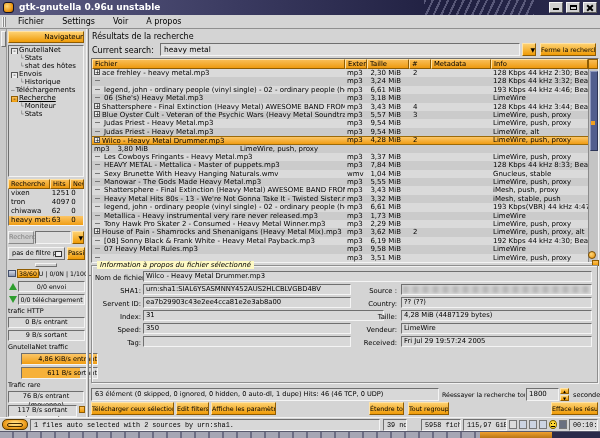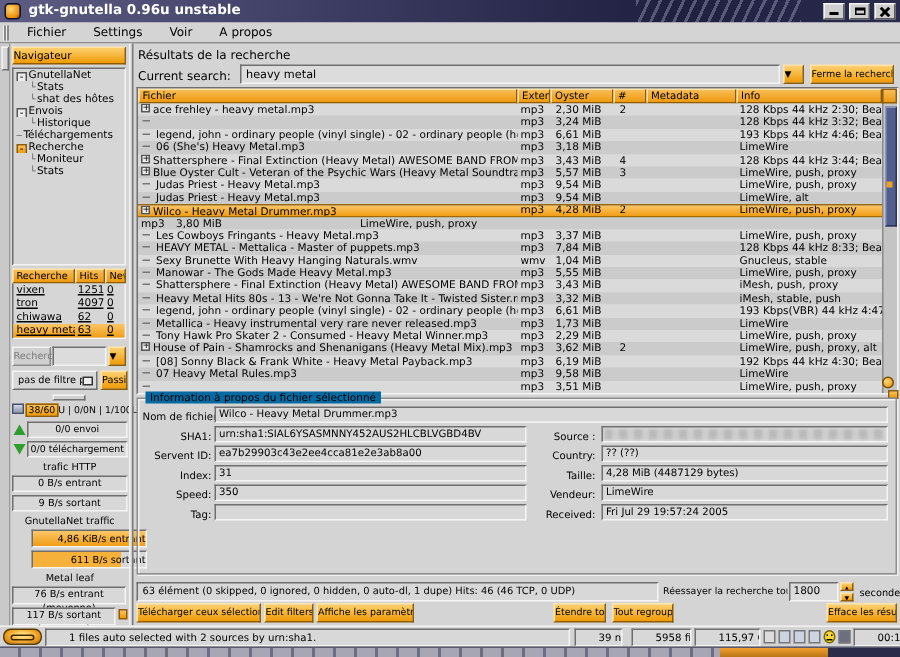--- a/index.html
+++ b/index.html
@@ -2,21 +2,21 @@
 <html><head>
 <meta charset="utf-8">
 <style>
   html,body{margin:0;padding:0;background:#888;}
   *{box-sizing:border-box;}
   .window{position:relative;width:600px;height:438px;background:#d4d4d4;
     font-family:"DejaVu Sans","Liberation Sans",sans-serif;font-size:7px;color:#000;overflow:hidden;}
   .bevel-out{border:1px solid;border-color:#f4f4f4 #6f6f6f #6f6f6f #f4f4f4;}
   .bevel-in{border:1px solid;border-color:#6f6f6f #f4f4f4 #f4f4f4 #6f6f6f;}
   .obtn{background:linear-gradient(#fdd06f,#ef9b07);border:1px solid;
-    border-color:#ffe3a8 #8f5c02 #8f5c02 #ffe3a8;color:#000;text-align:left;
+    border-color:#ffe3a8 #8f5c02 #8f5c02 #ffe3a8;color:#000;text-align:right;
     overflow:hidden;white-space:nowrap;}
   
   .titlebar{position:absolute;left:0;top:0;width:600px;height:15px;
     background:linear-gradient(90deg,#5d5d84 0%,#3a3a60 40%,#1f1f40 75%,#2b2b4e 100%);}
   .titlebar .deco{position:absolute;right:66px;top:0;width:110px;height:15px;
     background:repeating-linear-gradient(115deg,rgba(190,190,220,.35) 0 2px,transparent 2px 7px);}
   .app-icon{position:absolute;left:3px;top:2px;width:11px;height:11px;border-radius:3px;
     background:radial-gradient(circle at 35% 35%,#ffd879,#e98e06 70%,#8a5200);border:1px solid #101028;}
   .tb-title{position:absolute;left:19px;top:2px;font-size:9px;font-weight:bold;color:#fff;}
   .wbtn{position:absolute;top:2px;width:14px;height:11px;background:#cfcfcf;
@@ -45,21 +45,21 @@
   .expbox{display:inline-block;width:7px;height:7px;line-height:5px;font-size:7px;text-align:center;
     border:1px solid #555;background:#ececec;margin:0 1px 0 1px;vertical-align:-1px;}
   .expbox.hot{background:linear-gradient(#fcc25e,#ef9b07);border-color:#8f5c02;}
   .branch{font-family:"DejaVu Sans Mono",monospace;font-size:6px;color:#555;margin:0 1px;}
   
   .shdr{position:absolute;left:1px;top:150px;width:76px;height:10px;display:flex;}
   .shdr span{height:10px;line-height:9px;padding-left:2px;font-size:6.5px;
     background:linear-gradient(#f9bd55,#ee9a10);border:1px solid;border-color:#ffe3a8 #8f5c02 #8f5c02 #ffe3a8;
     overflow:hidden;}
   .srows{position:absolute;left:1px;top:160px;width:76px;background:#d6d6d6;}
-  .srow{display:flex;height:9px;line-height:9px;text-decoration:underline;}
+  .srow{display:flex;height:9px;line-height:9px;}
   .srow span{overflow:hidden;white-space:nowrap;padding-left:2px;}
   .srow.sel{background:linear-gradient(#fbc668,#f09d14);}
   .c-name{width:42px}.c-hits{width:20px}.c-new{width:14px}
   .sc-entry-lbl{position:absolute;left:1px;top:202px;width:26px;height:13px;background:#cfcfcf;
     color:#7e7e7e;font-size:6.5px;line-height:11px;text-align:center;
     border:1px solid;border-color:#f4f4f4 #8a8a8a #8a8a8a #f4f4f4;}
   .sc-entry{position:absolute;left:28px;top:202px;width:36px;height:13px;background:#dcdcdc;}
   .sc-arrow{position:absolute;left:65px;top:202px;width:12px;height:13px;font-size:6px;line-height:12px;}
   .f-filter{position:absolute;left:1px;top:218px;width:57px;height:13px;background:#d8d8d8;
     font-size:6.5px;line-height:11px;text-align:left;padding-left:3px;white-space:nowrap;overflow:hidden;}
@@ -72,21 +72,21 @@
   .pc-ic{display:inline-block;width:8px;height:7px;background:linear-gradient(#cfd6e6,#8d97ad);
     border:1px solid #44506b;vertical-align:-1px;margin-right:1px;}
   .hl3860{background:linear-gradient(#fcc25e,#ef9b07);border:1px solid #8f5c02;padding:0 1px;}
   .iorow{position:absolute;left:1px;height:11px;width:77px;}
   .iorow .arr-up{position:absolute;left:1px;top:2px;width:0;height:0;
     border-left:4px solid transparent;border-right:4px solid transparent;border-bottom:7px solid #2e9e2e;}
   .iorow .arr-dn{position:absolute;left:1px;top:2px;width:0;height:0;
     border-left:4px solid transparent;border-right:4px solid transparent;border-top:7px solid #2e9e2e;}
   .iobox{position:absolute;left:10px;top:0;width:67px;height:11px;background:#d8d8d8;
     font-size:6.3px;line-height:9px;text-align:center;white-space:nowrap;overflow:hidden;}
-  .seclbl{position:absolute;left:1px;width:77px;font-size:6.5px;text-align:center;}
+  .seclbl{position:absolute;left:1px;width:77px;font-size:6.5px;text-align:left;}
   .statbox{position:absolute;left:1px;width:77px;height:11px;background:#d8d8d8;
     font-size:6.5px;line-height:9px;text-align:center;}
   .prog{position:absolute;left:14px;width:77px;height:12px;background:#d8d8d8;
     font-size:6.5px;line-height:10px;text-align:right;}
   .prog.full{background:linear-gradient(#fbc668,#f09d14);}
   .prog.part{background:linear-gradient(90deg,#f6b13a 0 78%,#d8d8d8 78%);}
   .cornergrip{position:absolute;left:72px;top:377px;width:6px;height:7px;
     background:linear-gradient(#fcc25e,#ef9b07);border:1px solid #8f5c02;}
   
   .vsplit{position:absolute;left:86px;top:29px;width:3px;height:388px;background:#cfcfcf;
@@ -128,21 +128,21 @@
   .vtick{position:absolute;left:2px;top:62px;width:4px;height:4px;background:#f0a020;}
   .sc-corner{position:absolute;right:0px;top:0px;width:10px;height:10px;
     background:linear-gradient(#f9bd55,#ee9a10);border:1px solid #8f5c02;}
   .sc-btm1{position:absolute;left:499px;top:222px;width:8px;height:8px;border-radius:4px;
     background:radial-gradient(circle at 35% 35%,#ffd879,#e98e06);border:1px solid #7a4d02;}
   .sc-btm2{position:absolute;left:503px;top:231px;width:7px;height:6px;
     background:linear-gradient(#fcc25e,#ef9b07);border:1px solid #8f5c02;}
   
   .frame{position:absolute;left:2px;top:236px;width:507px;height:118px;
     border:1px solid #8e8e8e;box-shadow:inset 1px 1px 0 #f2f2f2, 1px 1px 0 #f2f2f2;}
-  .frame-title{position:absolute;left:8px;top:232px;background:#0369a1;padding:0 3px;font-size:7px;}
+  .frame-title{position:absolute;left:8px;top:232px;background:#fef9c3;padding:0 3px;font-size:7px;font-style:italic;}
   .flabel{position:absolute;font-size:6.8px;text-align:right;white-space:nowrap;}
   .fentry{position:absolute;height:11px;background:#d8d8d8;font-size:6.8px;line-height:9px;
     padding-left:2px;white-space:nowrap;overflow:hidden;}
   .censored{position:absolute;inset:1px;background:repeating-linear-gradient(90deg,#b9b9b9 0 5px,#cdcdcd 5px 10px);
     filter:blur(1px);}
   
   .statusline{position:absolute;left:2px;top:359px;width:348px;height:13px;background:#d8d8d8;
     font-size:6.6px;line-height:11px;padding-left:3px;white-space:nowrap;overflow:hidden;}
   .retry-lbl{position:absolute;left:353px;top:362px;width:83px;font-size:6.3px;white-space:nowrap;overflow:hidden;}
   .retry-input{position:absolute;left:437px;top:359px;width:33px;height:13px;background:#dcdcdc;
@@ -153,21 +153,21 @@
   .retry-suffix{position:absolute;left:484px;top:362px;font-size:6.5px;}
   
   .abtn{position:absolute;top:373px;height:13px;font-size:6.3px;line-height:11px;}
   
   .statusbar{position:absolute;left:0;top:417px;width:600px;height:14px;background:#d4d4d4;
     border-top:1px solid #f2f2f2;}
   .sb-logo{position:absolute;left:2px;top:1px;width:26px;height:11px;border-radius:5px;
     background:radial-gradient(ellipse at 50% 40%,#ffd879 20%,#f0a020 60%,#b06e02);border:1px solid #5a3a00;}
   .sb-logo i{position:absolute;left:4px;top:3px;width:16px;height:4px;border:1px solid #402800;border-radius:2px;}
   .sb-box{position:absolute;top:1px;height:12px;background:#d8d8d8;font-size:6.8px;line-height:10px;
-    padding:0 15px;white-space:nowrap;overflow:hidden;}
+    padding:0 3px;white-space:nowrap;overflow:hidden;font-family:Liberation Mono, monospace;}
   .sb-icons{position:absolute;left:509px;top:2px;width:58px;height:10px;}
   .sb-ic{position:absolute;top:0;width:8px;height:9px;border:1px solid #777;}
   .ic-smiley{border-radius:50%;background:#ffd733;border-color:#7a6400;}
   .ic-smiley::before{content:"";position:absolute;left:1px;top:2px;width:1px;height:1px;background:#000;box-shadow:3px 0 0 #000;}
   .ic-smiley::after{content:"";position:absolute;left:1px;top:5px;width:4px;height:1px;background:#000;}
   
   .bottomstrip{position:absolute;left:0;top:431px;width:600px;height:7px;background:#a6a6b4;
     border-top:1px solid #5a5a6e;}
   .bs-ticks{position:absolute;left:0;top:0;width:480px;height:7px;
     background:repeating-linear-gradient(90deg,transparent 0 12px,#6d6d84 12px 14px);}
@@ -205,21 +205,21 @@
 
   <div class="sidebar">
     <div class="navhdr obtn">Navigateur</div>
     <div class="tree bevel-in" id="tree">
         <div class="tree-item" style="padding-left: 1px;"><span class="expbox">-</span><span>GnutellaNet</span></div>
         <div class="tree-item" style="padding-left: 10px;"><span class="branch">└</span><span>Stats</span></div>
         <div class="tree-item" style="padding-left: 10px;"><span class="branch">└</span><span>shat des hôtes</span></div>
         <div class="tree-item" style="padding-left: 1px;"><span class="expbox">-</span><span>Envois</span></div>
         <div class="tree-item" style="padding-left: 10px;"><span class="branch">└</span><span>Historique</span></div>
         <div class="tree-item" style="padding-left: 1px;"><span class="branch">–</span><span>Téléchargements</span></div>
-        <div class="tree-item" style="padding-left: 1px;"><span class="expbox hot">-</span><span>Recherche</span></div>
+        <div class="tree-item" style="padding-left: 1px; text-decoration: underline;"><span class="expbox hot">-</span><span>Recherche</span></div>
         <div class="tree-item" style="padding-left: 10px;"><span class="branch">└</span><span>Moniteur</span></div>
         <div class="tree-item" style="padding-left: 10px;"><span class="branch">└</span><span>Stats</span></div>
       </div>
 
     <div class="shdr">
       <span class="c-name">Recherche</span>
       <span class="c-hits">Hits</span>
       <span class="c-new">New</span>
     </div>
     <div class="srows bevel-in" id="srows" style="border-top:none">
@@ -267,40 +267,40 @@
     </div>
 
     <div class="seclbl" style="top:278px">trafic HTTP</div>
     <div class="statbox bevel-in" style="top:288px">0 B/s entrant</div>
     <div class="statbox bevel-in" style="top:301px">9 B/s sortant</div>
 
     <div class="seclbl" style="top:314px">GnutellaNet traffic</div>
     <div class="prog full bevel-in" style="top:324px">4,86 KiB/s entrant</div>
     <div class="prog part bevel-in" style="top:338px">611 B/s sortant</div>
 
-    <div class="seclbl" style="top:352px">Metal leaf</div>
+    <div class="seclbl" style="top:352px">Trafic rare</div>
     <div class="statbox bevel-in" style="top:362px;height:12px;width:76px">76 B/s entrant (moyenne)</div>
     <div class="statbox bevel-in" style="top:376px;height:12px;width:69px">117 B/s sortant (moyenne)</div>
     <div class="cornergrip"></div>
   </div>
 
   <div class="vsplit"></div>
 
   <div class="main">
     <div class="main-title">Résultats de la recherche</div>
     <div class="cs-label">Current search:</div>
     <div class="cs-entry bevel-in">heavy metal</div>
     <div class="cs-arrow obtn">▼</div>
     <div class="cs-close obtn">Ferme la recherche</div>
 
     <div class="listframe">
       <div class="thead">
         <span class="thcell w-name">Fichier</span>
         <span class="thcell w-ext">Extens</span>
-        <span class="thcell w-size">Oyster</span>
+        <span class="thcell w-size">Taille</span>
         <span class="thcell w-num">#</span>
         <span class="thcell w-meta">Metadata</span>
         <span class="thcell w-info">Info</span>
       </div>
       <div class="tbody" id="tbody">
           <div class="trow even">
             <span class="cell-name"><span class="rexp">+</span><span>ace frehley - heavy metal.mp3</span></span>
             <span class="cell-ext">mp3</span>
             <span class="cell-size">2,30 MiB</span>
             <span class="cell-num">2</span>
@@ -504,21 +504,21 @@
     <div class="fentry bevel-in" style="left:312px;top:255px;width:191px">
         <span class="censored"></span>
       </div>
 
     <span class="flabel" style="left:6px;top:271px;width:46px">Servent ID:</span>
     <div class="fentry bevel-in" style="left:54px;top:268px;width:208px">ea7b29903c43e2ee4cca81e2e3ab8a00</div>
     <span class="flabel" style="left:262px;top:271px;width:46px">Country:</span>
     <div class="fentry bevel-in" style="left:312px;top:268px;width:191px">?? (??)</div>
 
     <span class="flabel" style="left:6px;top:284px;width:46px">Index:</span>
-    <div class="fentry bevel-in" style="left:54px;top:281px;width:208px">31</div>
+    <div class="fentry bevel-in" style="left:54px;top:281px;width:241px">31</div>
     <span class="flabel" style="left:262px;top:284px;width:46px">Taille:</span>
     <div class="fentry bevel-in" style="left:312px;top:281px;width:191px">4,28 MiB (4487129 bytes)</div>
 
     <span class="flabel" style="left:6px;top:297px;width:46px">Speed:</span>
     <div class="fentry bevel-in" style="left:54px;top:294px;width:208px">350</div>
     <span class="flabel" style="left:262px;top:297px;width:46px">Vendeur:</span>
     <div class="fentry bevel-in" style="left:312px;top:294px;width:191px">LimeWire</div>
 
     <span class="flabel" style="left:6px;top:310px;width:46px">Tag:</span>
     <div class="fentry bevel-in" style="left:54px;top:307px;width:208px"></div>

